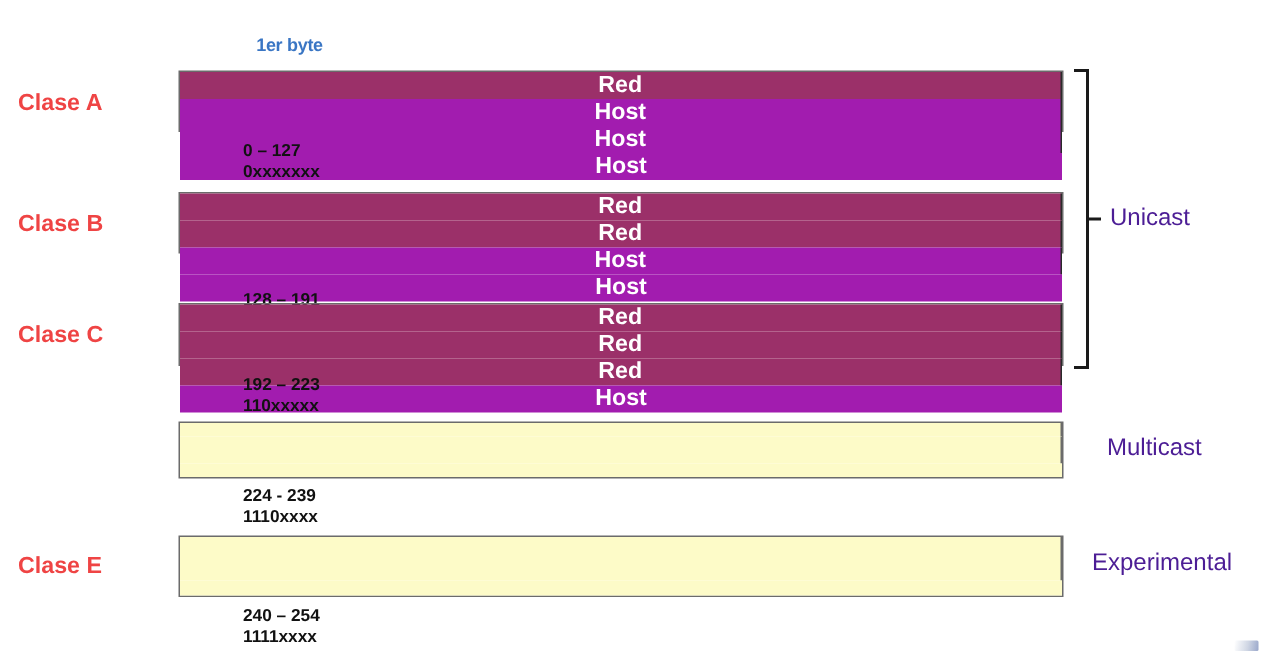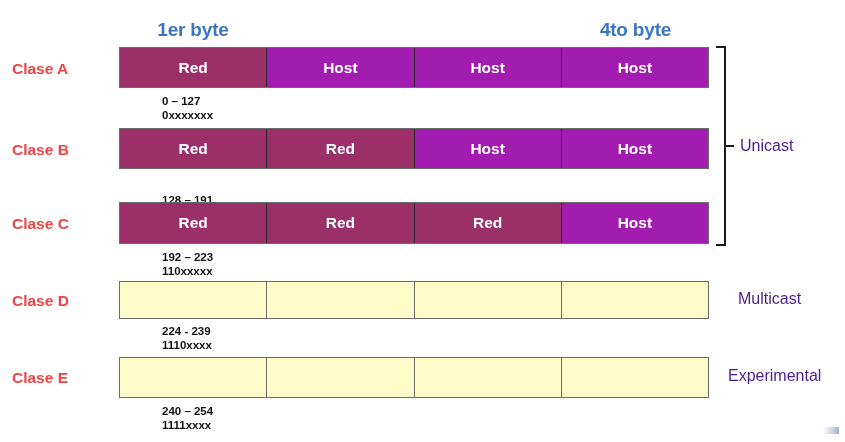--- a/index.html
+++ b/index.html
@@ -19,21 +19,21 @@
     height: 442px;
   }
 
   
   .byte-header {
     position: absolute;
     top: 18px;
     height: 24px;
     line-height: 24px;
     text-align: center;
-    font-size: 19px;
+    font-size: 12px;
     font-weight: bold;
     color: #3a76c4;
     letter-spacing: -0.2px;
     white-space: nowrap;
   }
 
   
   .class-label {
     position: absolute;
     left: 12px;
@@ -46,20 +46,21 @@
   }
 
   
   .bar {
     position: absolute;
     left: 119px;
     width: 590px;
     display: flex;
     border: 1px solid #6b6b6b;
     box-sizing: border-box;
+    flex-direction: column;
   }
   .seg {
     flex: 1 1 0;
     display: flex;
     align-items: center;
     justify-content: center;
     font-size: 15.5px;
     font-weight: bold;
     color: #ffffff;
     box-sizing: border-box;
@@ -133,21 +134,20 @@
     background: linear-gradient(100deg, rgba(190,200,215,0.0) 0%, rgba(150,165,195,0.45) 55%, rgba(70,95,160,0.55) 100%);
     border-radius: 1px;
   }
 </style>
 </head>
 <body>
 
 <div id="diagram">
 
   <div class="byte-header" style="left:119px; width:148px;">1er byte</div>
-  <div class="byte-header" style="left:562px; width:147px;">4to byte</div>
 
   <div class="class-label" style="top:60px;">Clase A</div>
   <div class="bar" style="top:47px; height:41px;">
     <div class="seg net">Red</div>
     <div class="seg host">Host</div>
     <div class="seg host">Host</div>
     <div class="seg host">Host</div>
   </div>
   <div class="range-note" style="top:94px;">
     <span class="rng">0 – 127</span>
@@ -171,21 +171,20 @@
     <div class="seg net">Red</div>
     <div class="seg net">Red</div>
     <div class="seg net">Red</div>
     <div class="seg host">Host</div>
   </div>
   <div class="range-note" style="top:250px;">
     <span class="rng">192 – 223</span>
     <span class="bin">110xxxxx</span>
   </div>
 
-  <div class="class-label" style="top:292px;">Clase D</div>
   <div class="bar" style="top:281px; height:38px;">
     <div class="seg empty"></div>
     <div class="seg empty"></div>
     <div class="seg empty"></div>
     <div class="seg empty"></div>
   </div>
   <div class="range-note" style="top:324px;">
     <span class="rng">224 - 239</span>
     <span class="bin">1110xxxx</span>
   </div>

